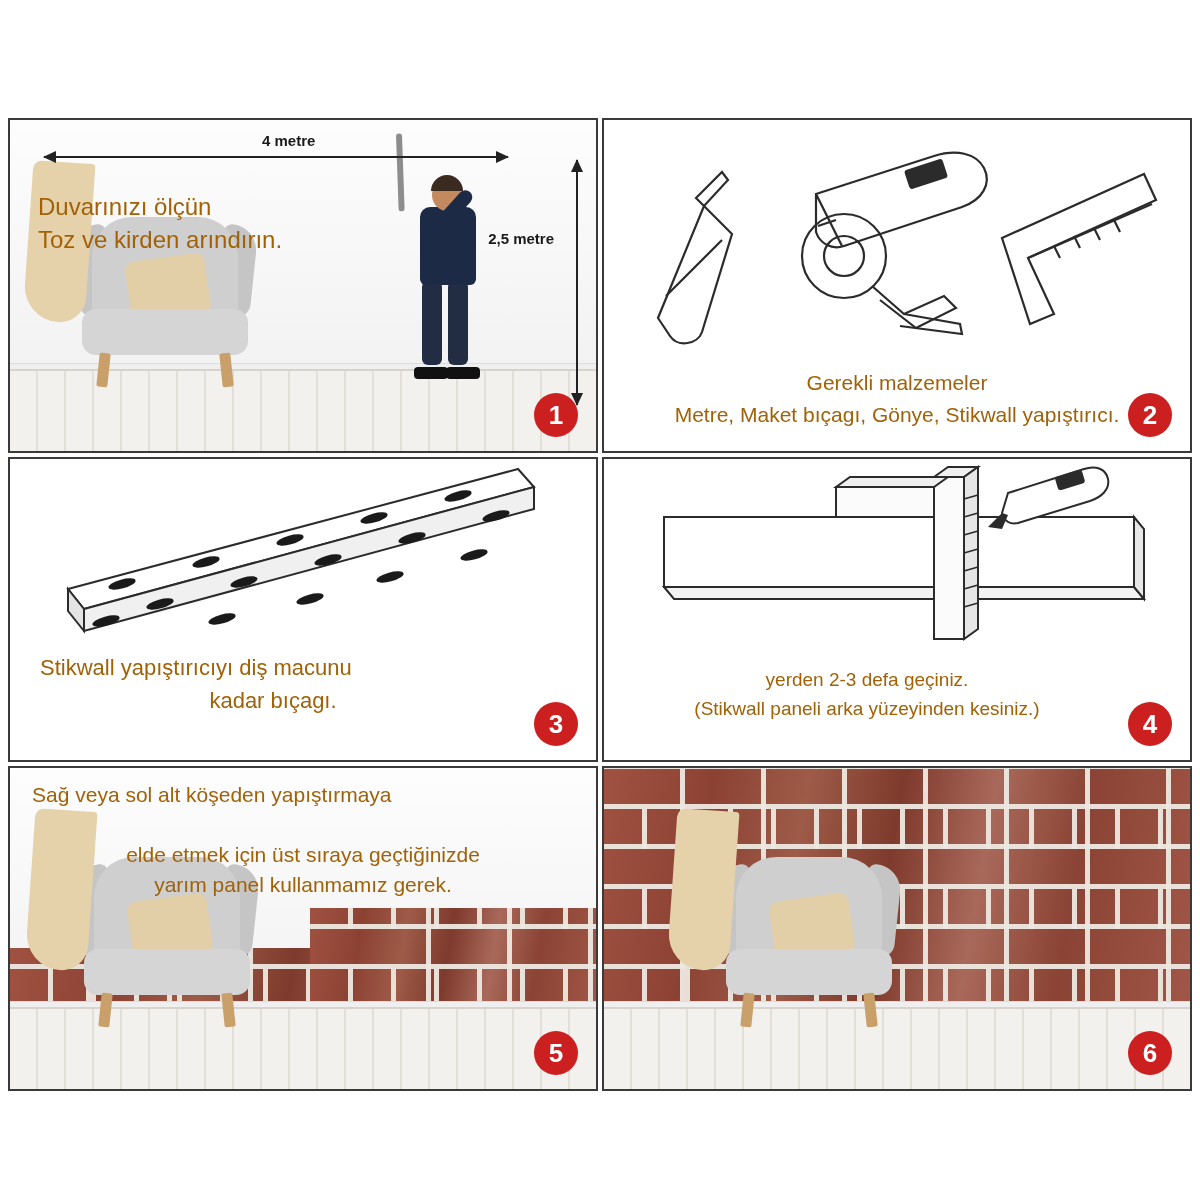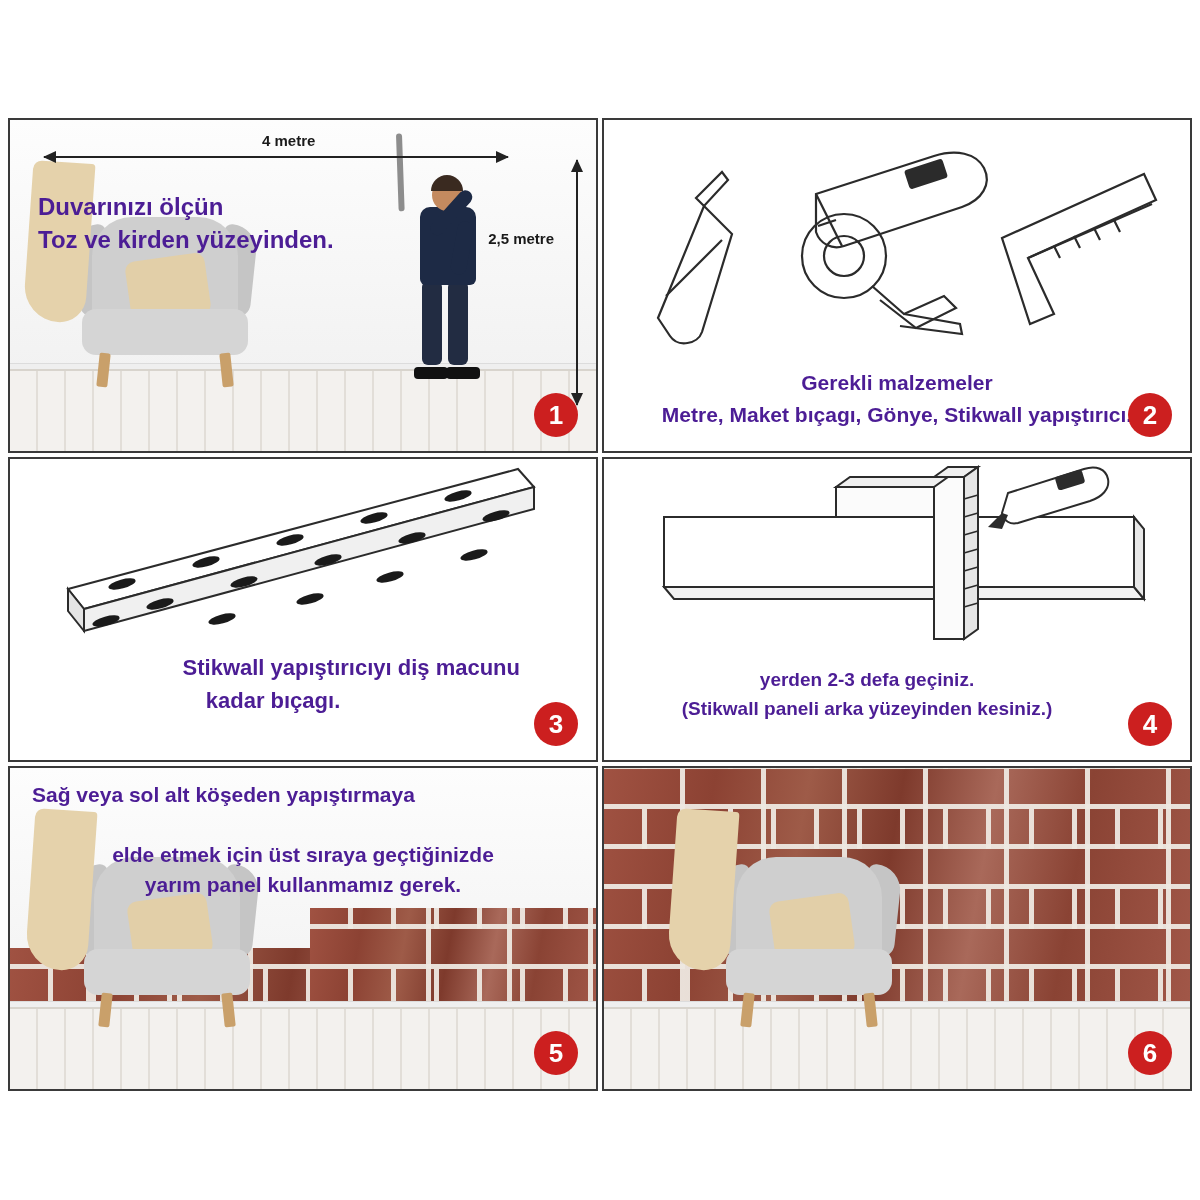--- a/index.html
+++ b/index.html
@@ -6,21 +6,21 @@
   body{width:1200px;height:1200px;font-family:"Liberation Sans",sans-serif;overflow:hidden;}
   .sheet{position:relative;width:1200px;height:1200px;background:#fff;}
   .grid{position:absolute;left:8px;top:118px;width:944px;height:965px;display:grid;
         grid-template-columns:590px 590px;grid-template-rows:335px 305px 325px;gap:4px;}
   .panel{position:relative;background:#fff;border:2px solid #3a3a3a;overflow:hidden;box-sizing:border-box;}
 
   
   .badge{position:absolute;width:44px;height:44px;border-radius:50%;background:#cc1f1f;color:#fff;
          font-size:26px;font-weight:bold;display:flex;align-items:center;justify-content:center;
          right:18px;bottom:14px;z-index:40;font-family:"Liberation Sans",sans-serif;}
-  .cap{position:absolute;color:#4c1d95;font-weight:bold;line-height:1.28;z-index:30;}
+  .cap{position:absolute;color:#a16207;font-weight:normal;line-height:1.28;z-index:30;}
 
   
   .room{position:absolute;left:0;right:0;bottom:0;height:100%;}
   .wall{position:absolute;left:0;right:0;top:0;bottom:80px;background:linear-gradient(#fdfdfd,#f2f2f2);}
   .floor{position:absolute;left:0;right:0;bottom:0;height:80px;
          background:repeating-linear-gradient(90deg,#f3f1ee 0px,#f3f1ee 26px,#e2ded8 26px,#e2ded8 28px);
          border-top:2px solid #d8d4cd;}
   .skirt{position:absolute;left:0;right:0;bottom:80px;height:7px;background:#efefef;border-top:1px solid #dcdcdc;}
 
   
@@ -58,21 +58,21 @@
   .w-legR{position:absolute;left:50px;top:132px;width:20px;height:84px;background:#222c42;border-radius:6px;}
   .w-shoeL{position:absolute;left:16px;bottom:0;width:34px;height:12px;background:#111;border-radius:4px;}
   .w-shoeR{position:absolute;left:48px;bottom:0;width:34px;height:12px;background:#111;border-radius:4px;}
   .pole{position:absolute;left:-26px;top:-88px;width:78px;height:6px;background:#8d8d8d;transform:rotate(-44deg);transform-origin:right center;border-radius:3px;}
 
   
   .tools{position:absolute;left:0;top:8px;width:100%;height:250px;}
   .cap2{left:0;right:0;top:250px;text-align:center;font-size:21px;}
 
   
-  .cap3{left:30px;right:76px;top:195px;text-align:right;font-size:22px;}
+  .cap3{left:30px;right:76px;top:195px;text-align:left;font-size:22px;}
 
   
   .cap4{left:20px;right:80px;top:180px;text-align:center;font-size:19px;}
 
   
   .brick{position:absolute;inset:0;
     background-color:#8d4a3a;
     background-image:
       repeating-linear-gradient(0deg, rgba(238,232,225,.95) 0px, rgba(238,232,225,.95) 5px, rgba(0,0,0,0) 5px, rgba(0,0,0,0) 40px),
       repeating-linear-gradient(90deg, rgba(238,232,225,.0) 0px, rgba(238,232,225,0) 76px, rgba(238,232,225,.95) 76px, rgba(238,232,225,.95) 81px),
@@ -124,21 +124,21 @@
         </div>
 
       </div>
 
       <div class="dim-h"></div>
       <div class="dim-v"></div>
       <div class="dim-lbl" style="left:252px;top:12px;">4 metre</div>
       <div class="dim-lbl" style="right:42px;top:110px;">2,5 metre</div>
 
       <div class="cap" style="left:28px;top:72px;font-size:24px;">Duvarınızı ölçün</div>
-      <div class="cap" style="left:28px;top:105px;font-size:24px;">Toz ve kirden yüzeyinden.</div>
+      <div class="cap" style="left:28px;top:105px;font-size:24px;">Toz ve kirden arındırın.</div>
 
       <div class="badge">1</div>
     </div>
 
     <div class="panel">
       <div class="tools">
         <svg viewBox="0 0 590 250" width="590" height="250" fill="none" stroke="#2b2b2b" stroke-width="2.2">
 
           <g>
             <path d="M92 70 L118 44 L124 52 L100 78 Z"></path>

